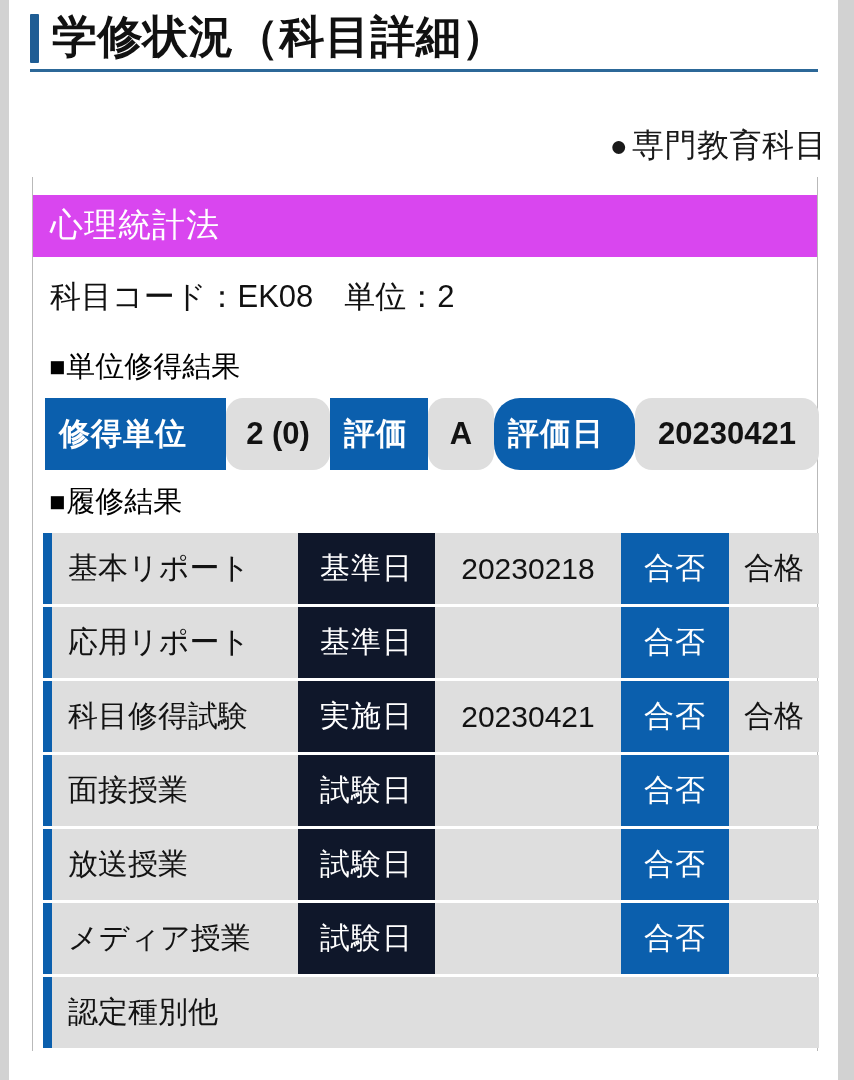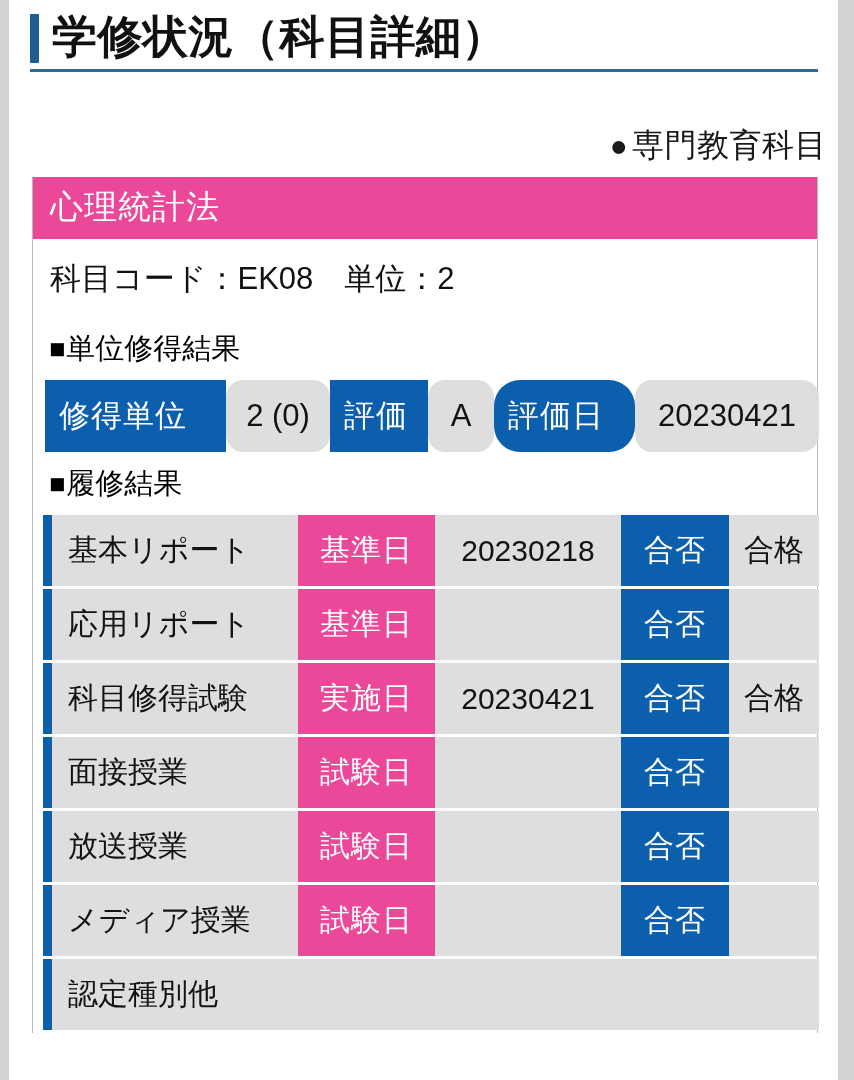--- a/index.html
+++ b/index.html
@@ -78,27 +78,28 @@
   .course-card {
     position: absolute;
     left: 23px;
     top: 177px;
     width: 786px;
     border-left: 1px solid #b9b9b9;
     border-right: 1px solid #b9b9b9;
     box-sizing: border-box;
   }
   .course-name-bar {
-    background: #ec4899;
+    background: #d946ef;
     color: #ffffff;
     font-size: 33px;
     padding: 9px 0 11px 17px;
     line-height: 42px;
     letter-spacing: 1px;
     white-space: nowrap;
+    margin-top: 18px;
   }
   .course-meta {
     font-size: 31px;
     color: #111111;
     padding: 18px 0 16px 17px;
     line-height: 44px;
     white-space: nowrap;
     background: #ffffff;
   }
 
@@ -124,20 +125,21 @@
     margin-left: 12px;
     width: 774px;
     box-sizing: border-box;
     font-size: 31px;
   }
   .credit-row .cell {
     display: flex;
     align-items: center;
     white-space: nowrap;
     box-sizing: border-box;
+    font-weight: bold;
   }
   .credit-row .lbl {
     background: #0b5fad;
     color: #ffffff;
     padding-left: 14px;
     letter-spacing: 1px;
   }
   .credit-row .val {
     background: #dedede;
     color: #131313;
@@ -178,21 +180,21 @@
     box-sizing: border-box;
   }
   .r-name {
     width: 246px;
     padding-left: 16px;
     color: #131313;
     background: #dedede;
   }
   .r-datelabel {
     width: 137px;
-    background: #ec4899;
+    background: #0f172a;
     color: #ffffff;
     justify-content: center;
     letter-spacing: 1px;
   }
   .r-date {
     width: 186px;
     background: #dedede;
     color: #131313;
     justify-content: center;
   }

